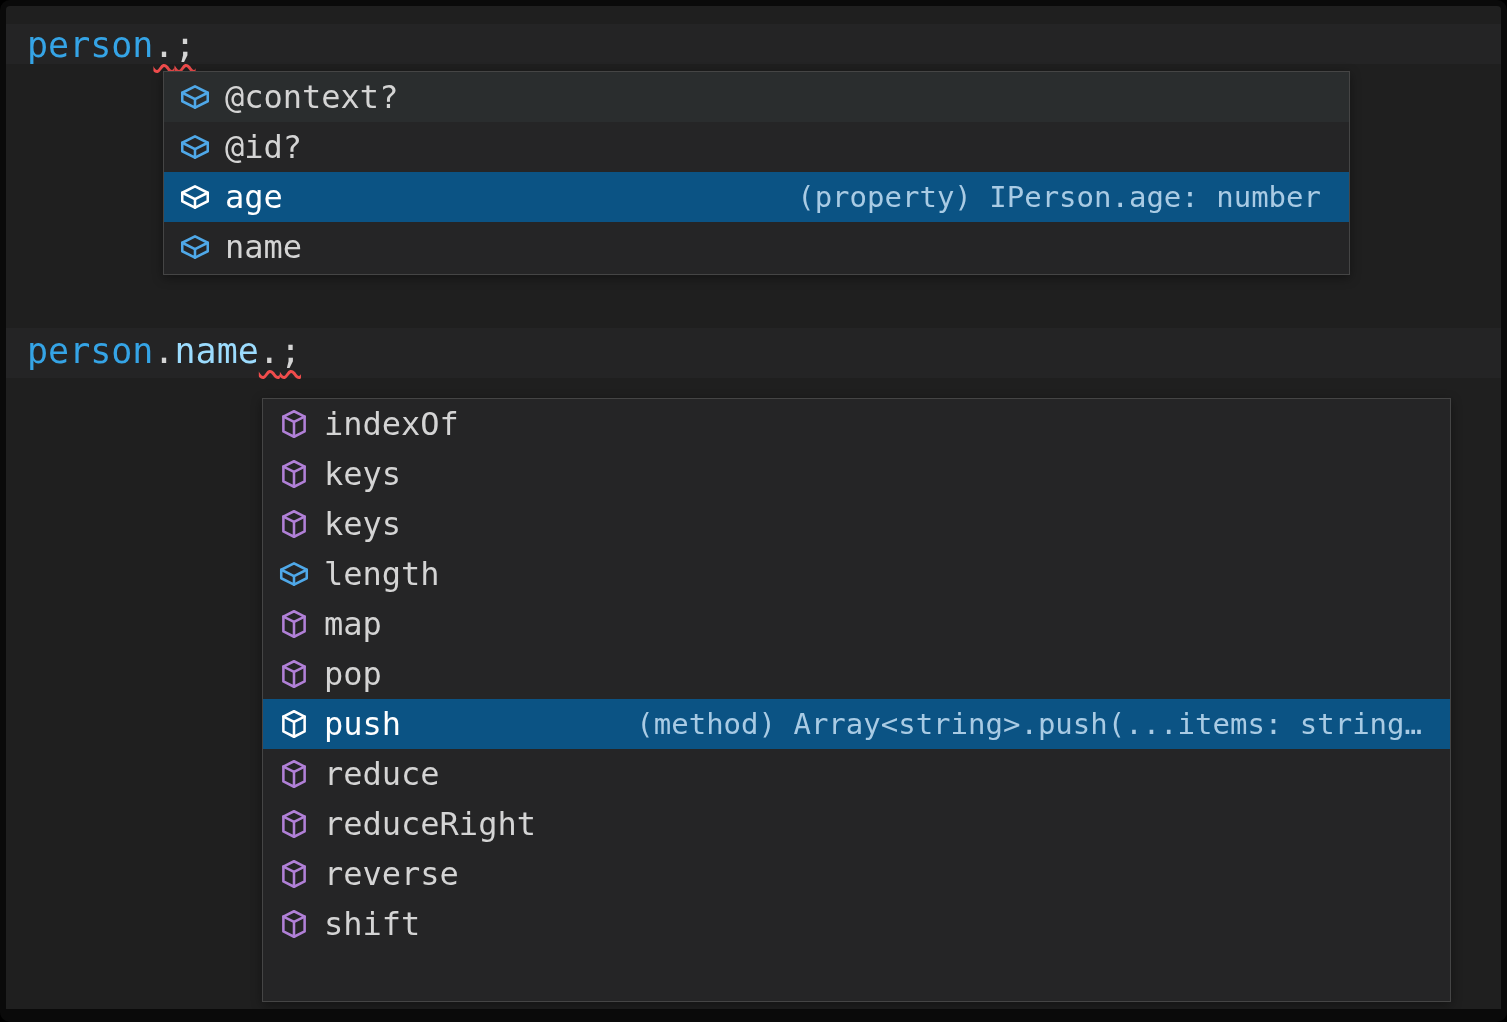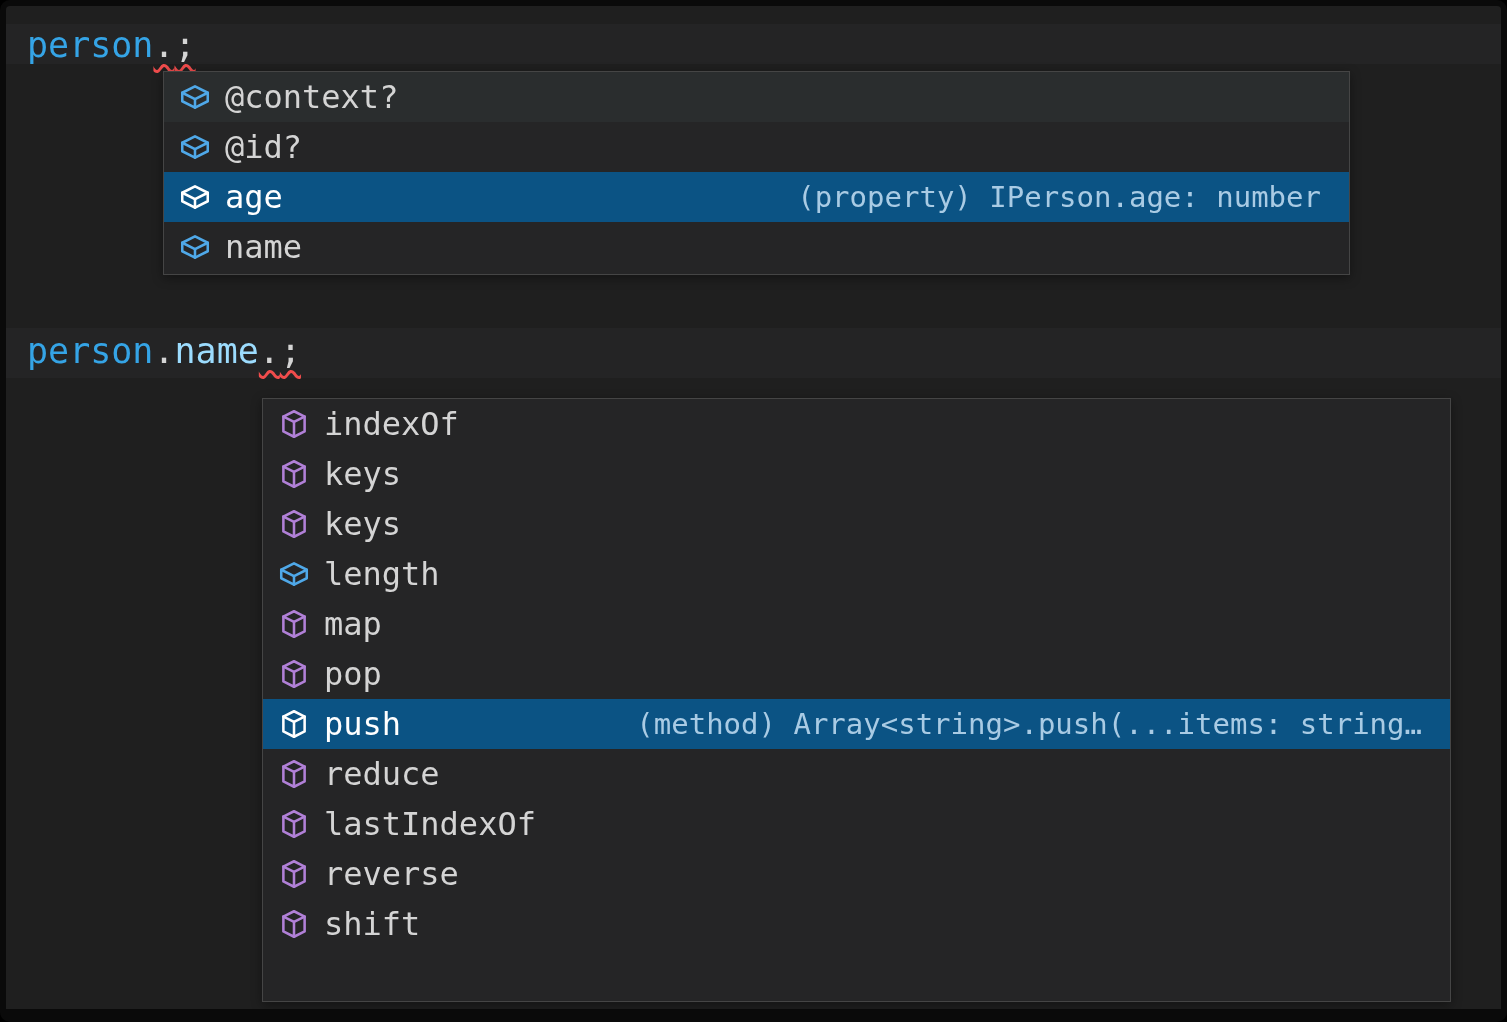--- a/index.html
+++ b/index.html
@@ -240,21 +240,21 @@
       <div class="sugg-row">
         <span class="sugg-icon icon-method">
           <svg width="34" height="34" viewBox="0 0 32 32" aria-hidden="true">
             <g fill="none" stroke="currentColor" stroke-width="2.4" stroke-linejoin="round" stroke-linecap="round">
               <polygon points="6,9 16,4 26,9 16,14"></polygon>
               <polyline points="6,9 6,23 16,28 16,14"></polyline>
               <polyline points="26,9 26,23 16,28"></polyline>
             </g>
           </svg>
         </span>
-        <span class="sugg-label">lastIndexOf</span>
+        <span class="sugg-label">reduceRight</span>
       </div>
       <div class="sugg-row">
         <span class="sugg-icon icon-method">
           <svg width="34" height="34" viewBox="0 0 32 32" aria-hidden="true">
             <g fill="none" stroke="currentColor" stroke-width="2.4" stroke-linejoin="round" stroke-linecap="round">
               <polygon points="6,9 16,4 26,9 16,14"></polygon>
               <polyline points="6,9 6,23 16,28 16,14"></polyline>
               <polyline points="26,9 26,23 16,28"></polyline>
             </g>
           </svg>

